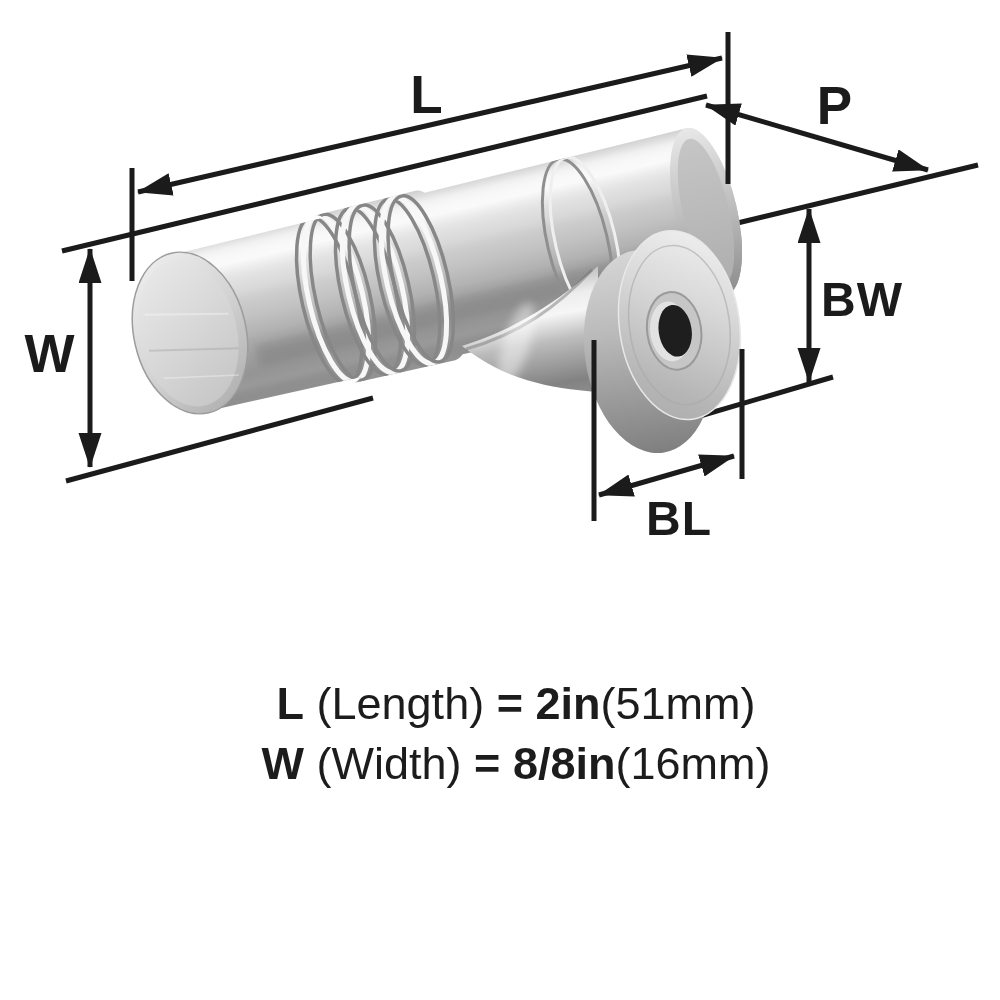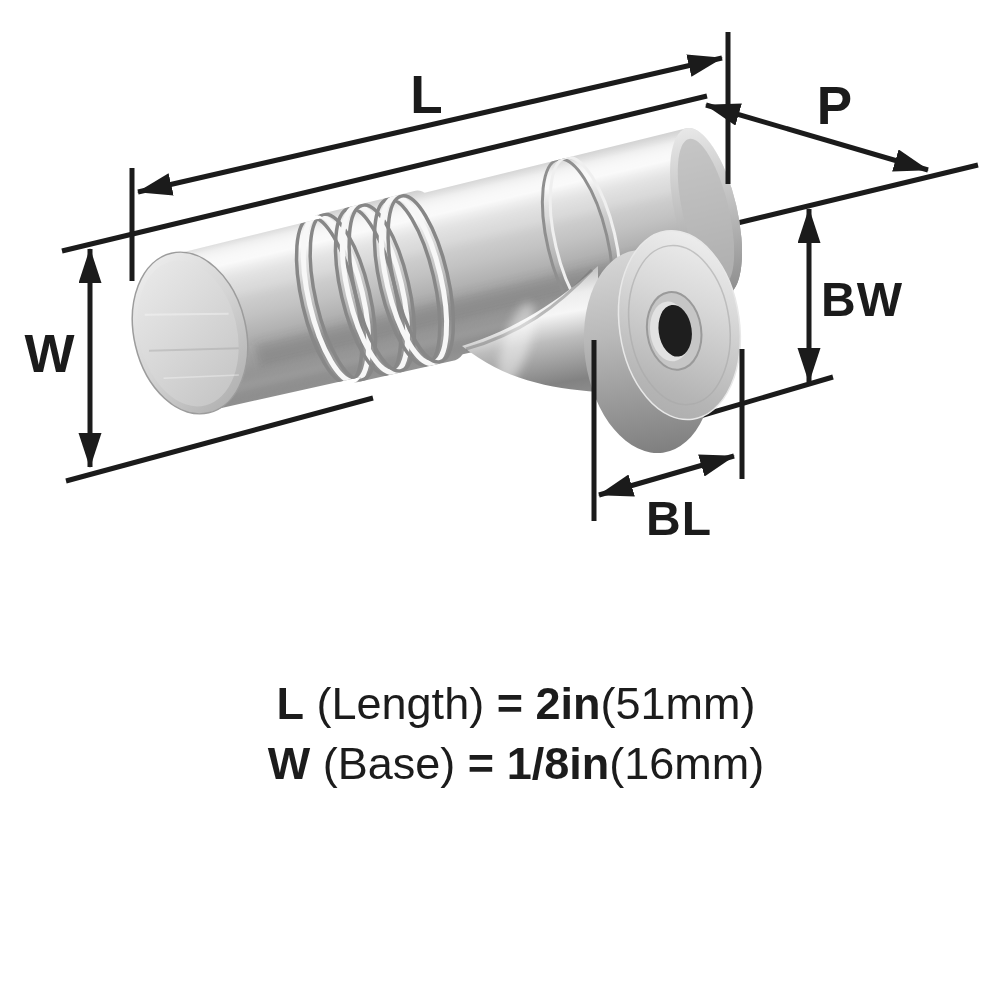--- a/index.html
+++ b/index.html
@@ -211,19 +211,19 @@
 
   <div id="legend">
     <div class="row">
       <span class="b">L</span>
       <span class="r">(Length)</span>
       <span class="b">=</span>
       <span class="b">2in</span><span class="r">(51mm)</span>
     </div>
     <div class="row">
       <span class="b">W</span>
-      <span class="r">(Base)</span>
+      <span class="r">(Width)</span>
       <span class="b">=</span>
-      <span class="b">1/8in</span><span class="r">(16mm)</span>
+      <span class="b">8/8in</span><span class="r">(16mm)</span>
     </div>
   </div>
 
 </div>
 
 </body></html>

